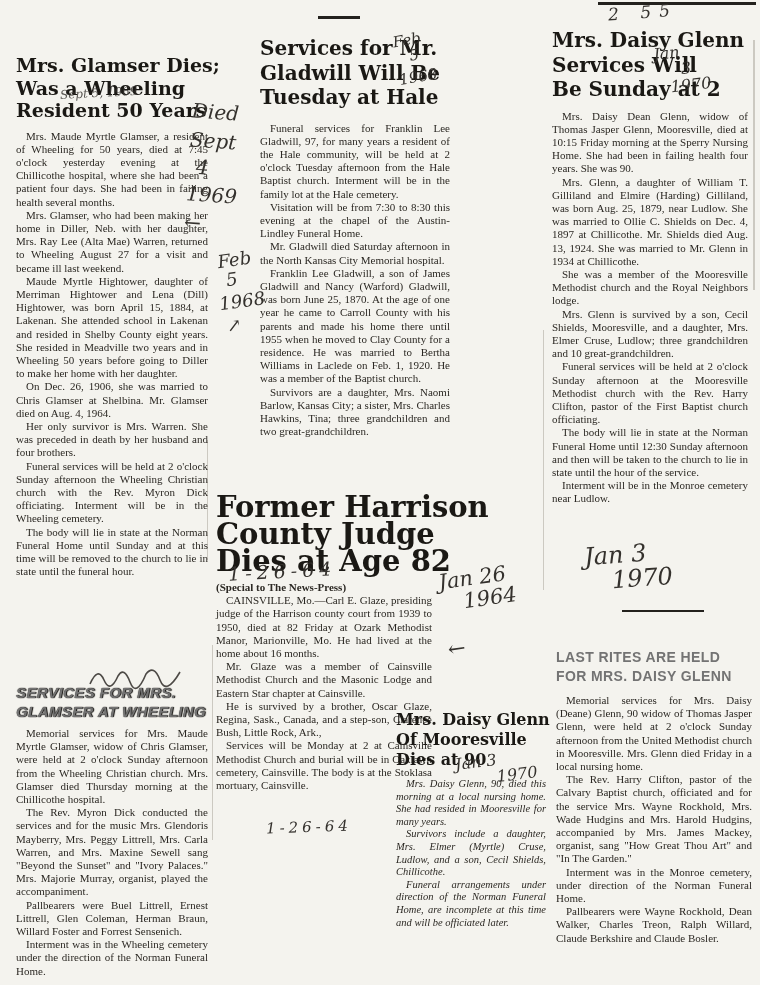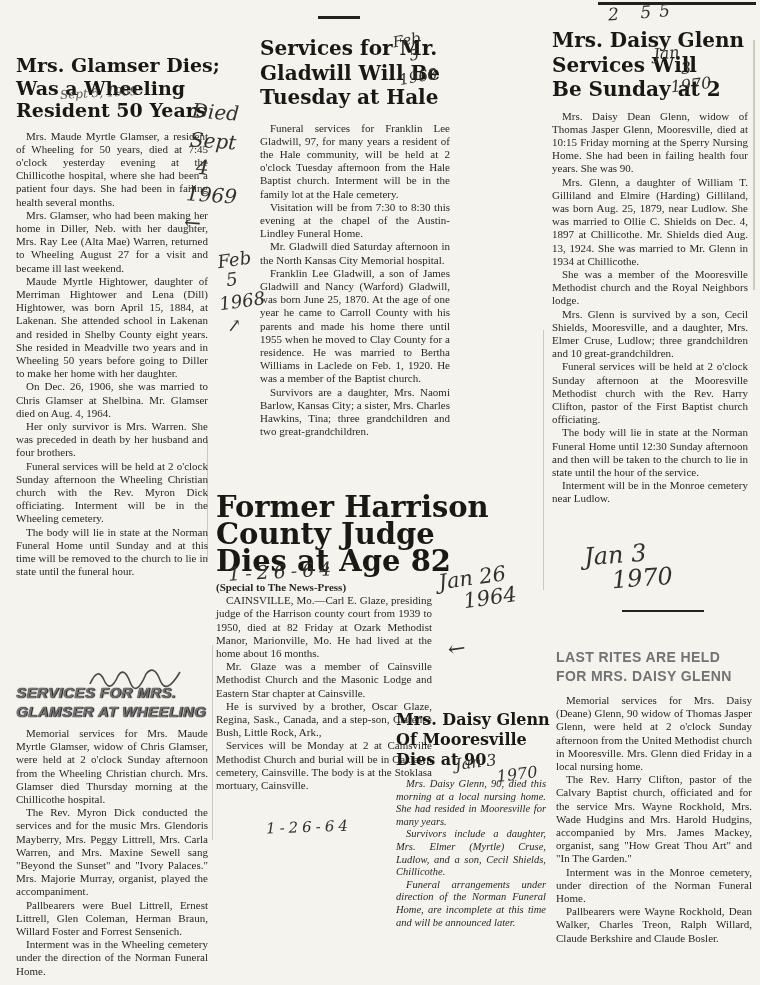--- a/index.html
+++ b/index.html
@@ -107,21 +107,21 @@
 
   <div class="article" style="left:396px;top:710px;width:152px;">
     <div class="headline" style="font-size:16px;line-height:20px;margin-bottom:8px;">
       <div>Mrs. Daisy Glenn</div>
       <div>Of Mooresville</div>
       <div>Dies at 90</div>
     </div>
     <div class="body smallbody" style="width:150px;font-style:italic;">
       <p>Mrs. Daisy Glenn, 90, died this morning at a local nursing home.  She had resided in Mooresville for many years.</p>
       <p>Survivors include a daughter, Mrs. Elmer (Myrtle) Cruse, Ludlow, and a son, Cecil Shields, Chillicothe.</p>
-      <p>Funeral arrangements under direction of the Norman Funeral Home, are incomplete at this time and will be announced later.</p>
+      <p>Funeral arrangements under direction of the Norman Funeral Home, are incomplete at this time and will be officiated later.</p>
     </div>
   </div>
 
   <div class="article" style="left:552px;top:28px;width:202px;">
     <div class="headline" style="font-size:20px;line-height:24.5px;margin-bottom:8px;">
       <div>Mrs. Daisy Glenn</div>
       <div>Services Will</div>
       <div>Be Sunday at 2</div>
     </div>
     <div class="body" style="width:196px;">

